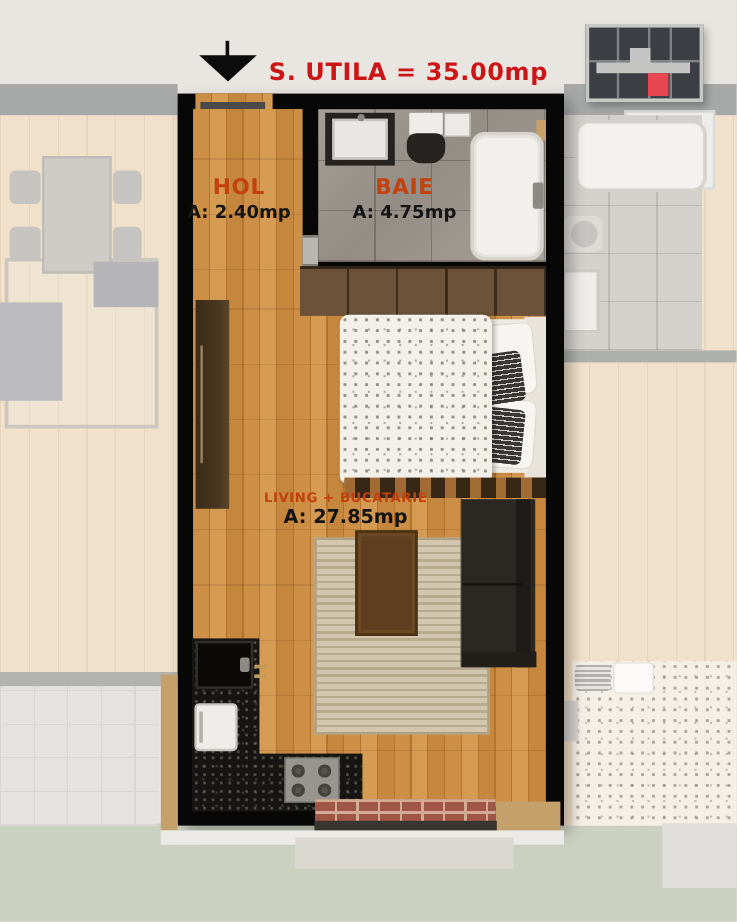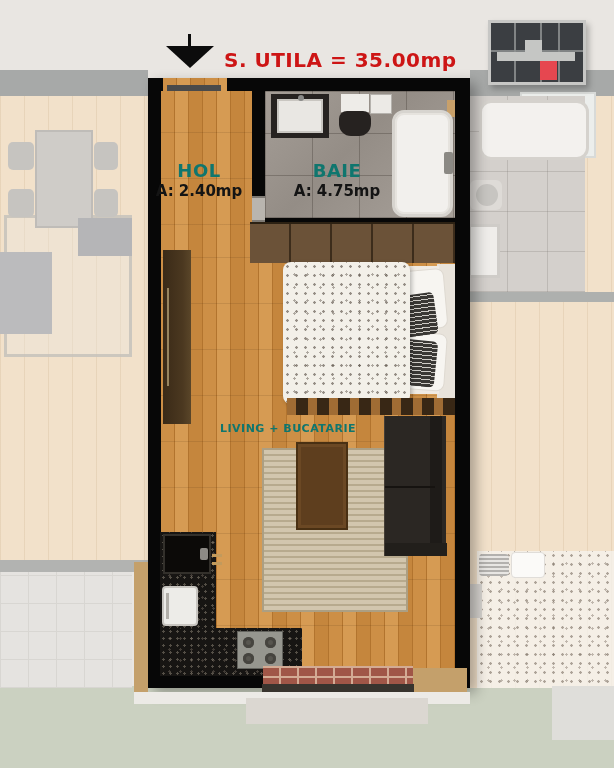--- a/index.html
+++ b/index.html
@@ -69,21 +69,21 @@
   .blocks{background-image:repeating-linear-gradient(90deg,#a06c34 0 9px,#382715 9px 21px);}
   .wardrobe{
     background-color:#5f4832;
     background-image:repeating-linear-gradient(90deg,#6b5238 0 39px,#3c2c1b 39px 41px);
     border-top:2px solid #2c2113;
     box-sizing:border-box;
   }
 
   
   .room-label{text-align:center;line-height:1.22;}
-  .room-name{font-weight:bold;color:#0f766e;font-size:18px;letter-spacing:0.5px;margin-top:14px;}
+  .room-name{font-weight:bold;color:#c2410c;font-size:18px;letter-spacing:0.5px;}
   .room-area{font-weight:bold;color:#141414;font-size:15px;}
   .plan-title{font-weight:bold;color:#cd1515;font-size:20px;letter-spacing:0.5px;white-space:nowrap;}
 
   .tri-down{
     width:0;height:0;
     border-left:24px solid transparent;border-right:24px solid transparent;
     border-top:22px solid #0c0c0c;
   }
 </style>
 </head>
@@ -208,15 +208,16 @@
   <div class="abs room-label" style="left:149px;top:146px;width:100px;">
     <div class="room-name">HOL</div>
     <div class="room-area">A: 2.40mp</div>
   </div>
   <div class="abs room-label" style="left:287px;top:146px;width:100px;">
     <div class="room-name">BAIE</div>
     <div class="room-area">A: 4.75mp</div>
   </div>
   <div class="abs room-label" style="left:176px;top:408px;width:224px;">
     <div class="room-name" style="font-size:11px;">LIVING + BUCATARIE</div>
+    <div class="room-area" style="font-size:16px;">A: 27.85mp</div>
   </div>
 
 </div>
 
 </body></html>

